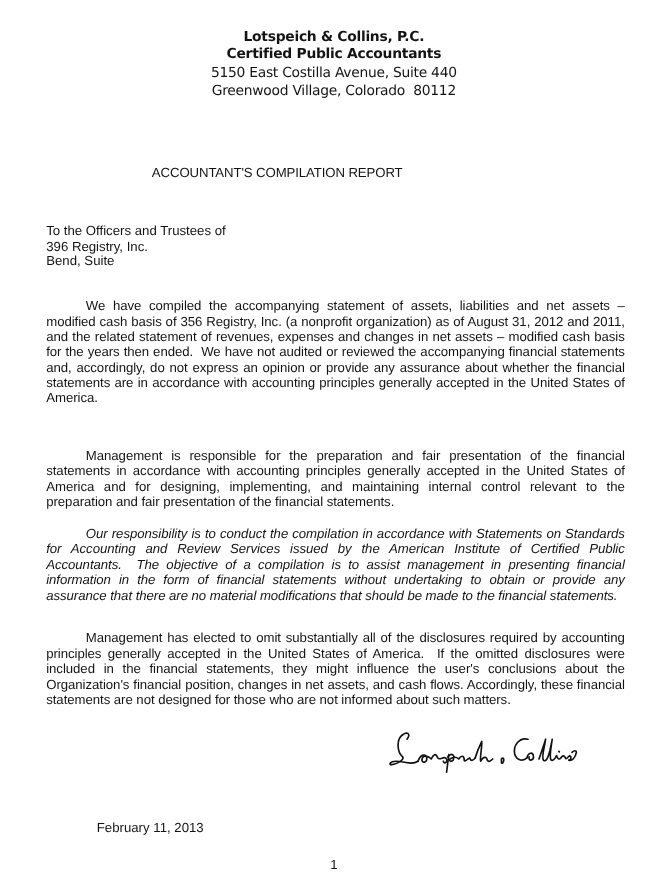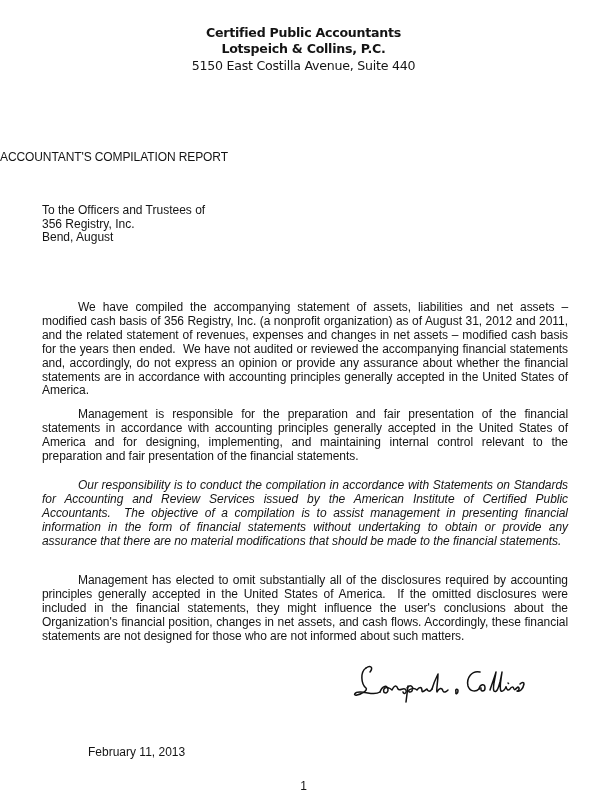--- a/index.html
+++ b/index.html
@@ -31,20 +31,21 @@
     }
     .letterhead .line {
       display: block;
       white-space: nowrap;
     }
     .report-title {
       position: absolute;
       left: 0;
       top: 150px;
       width: 504px;
+      text-align: center;
       font-size: 12px;
       letter-spacing: -0.1px;
       white-space: nowrap;
     }
     .addressee {
       position: absolute;
       left: 42px;
       top: 204px;
       font-size: 12px;
       line-height: 13.7px;
@@ -57,21 +58,21 @@
       position: absolute;
       left: 42px;
       width: 526px;
       font-size: 12px;
       line-height: 13.9px;
       text-align: justify;
       text-indent: 36px;
       margin: 0;
       letter-spacing: -0.05px;
     }
-    #para-1 { top: 272px; margin-top: 29px; }
+    #para-1 { top: 272px; }
     #para-2 { top: 408px; }
     #para-3 { top: 479px; font-style: italic; }
     #para-4 { top: 574px; }
     .signature {
       position: absolute;
       left: 352px;
       top: 662px;
       width: 175px;
       height: 44px;
     }
@@ -89,31 +90,32 @@
       top: 779px;
       width: 607px;
       text-align: center;
       font-size: 12px;
     }
   </style>
 </head>
 <body>
 
 <div class="letterhead">
+  <span class="line bold">Lotspeich &amp; Collins, P.C.</span>
   <span class="line bold">Certified Public Accountants</span>
-  <span class="line bold">Lotspeich &amp; Collins, P.C.</span>
   <span class="line">5150 East Costilla Avenue, Suite 440</span>
+  <span class="line" style="white-space: pre;">Greenwood Village, Colorado  80112</span>
 </div>
 
 <div class="report-title">ACCOUNTANT'S COMPILATION REPORT</div>
 
 <div class="addressee">
   <span class="line">To the Officers and Trustees of</span>
-  <span class="line">356 Registry, Inc.</span>
-  <span class="line">Bend, August</span>
+  <span class="line">396 Registry, Inc.</span>
+  <span class="line">Bend, Suite</span>
 </div>
 
 <p class="body-text" id="para-1" style="white-space: pre-wrap;">We have compiled the accompanying statement of assets, liabilities and net assets – modified cash basis of 356 Registry, Inc. (a nonprofit organization) as of August 31, 2012 and 2011, and the related statement of revenues, expenses and changes in net assets – modified cash basis for the years then ended.  We have not audited or reviewed the accompanying financial statements and, accordingly, do not express an opinion or provide any assurance about whether the financial statements are in accordance with accounting principles generally accepted in the United States of America.</p>
 <p class="body-text" id="para-2">Management is responsible for the preparation and fair presentation of the financial statements in accordance with accounting principles generally accepted in the United States of America and for designing, implementing, and maintaining internal control relevant to the preparation and fair presentation of the financial statements.</p>
 <p class="body-text" id="para-3" style="white-space: pre-wrap;">Our responsibility is to conduct the compilation in accordance with Statements on Standards for Accounting and Review Services issued by the American Institute of Certified Public Accountants.  The objective of a compilation is to assist management in presenting financial information in the form of financial statements without undertaking to obtain or provide any assurance that there are no material modifications that should be made to the financial statements.</p>
 <p class="body-text" id="para-4" style="white-space: pre-wrap;">Management has elected to omit substantially all of the disclosures required by accounting principles generally accepted in the United States of America.  If the omitted disclosures were included in the financial statements, they might influence the user's conclusions about the Organization's financial position, changes in net assets, and cash flows. Accordingly, these financial statements are not designed for those who are not informed about such matters.</p>
 
 <div class="signature" title="Lotspeich &amp; Collins">
   <svg width="175" height="44" viewBox="0 0 175 44" xmlns="http://www.w3.org/2000/svg">
     <g fill="none" stroke="#111" stroke-width="1.5" stroke-linecap="round" stroke-linejoin="round">

